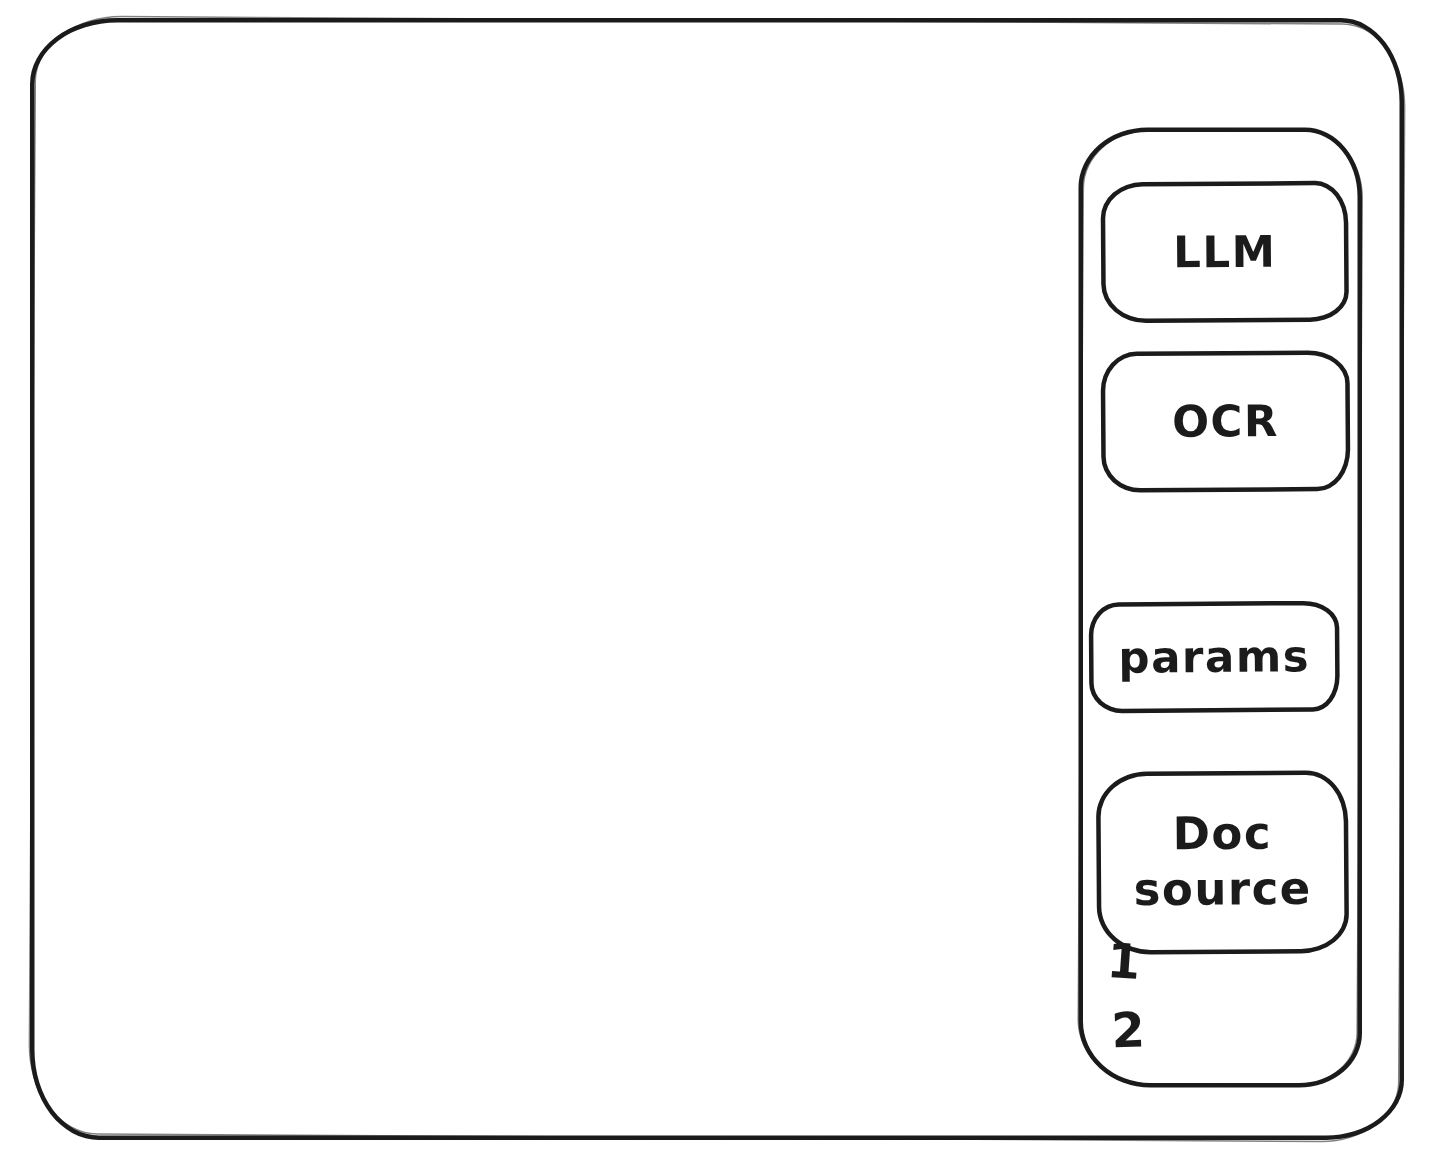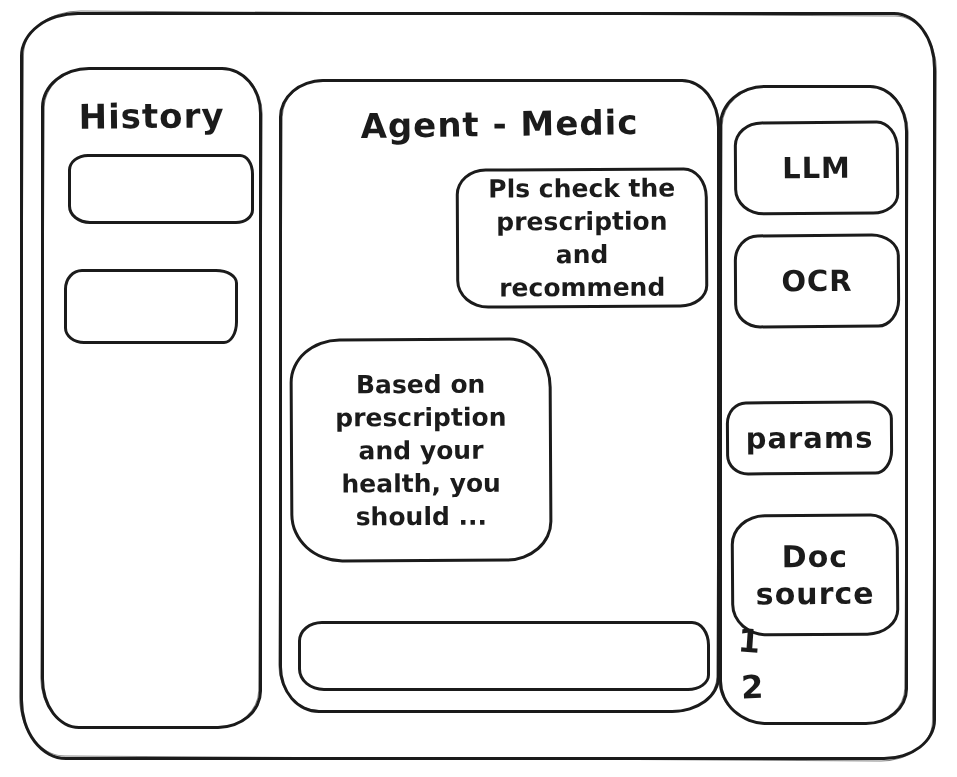--- a/index.html
+++ b/index.html
@@ -145,32 +145,21 @@
     cursor:pointer;
   }
   .doc-num.n1{left:16px;top:534px;transform:rotate(4deg);}
   .doc-num.n2{left:19px;top:580px;transform:rotate(-2deg);}
 </style>
 </head>
 <body>
 
 <div class="sk frame">
 
-  <aside class="sk sidebar-left">
-    <div class="panel-title">History</div>
-    <div class="history-item one"></div>
-    <div class="history-item two"></div>
-  </aside>
 
-  <main class="sk chat-panel">
-    <div class="panel-title">Agent - Medic</div>
-    <div class="bubble user">Pls check the prescription and recommend</div>
-    <div class="bubble agent">Based on prescription and your health, you should ...</div>
-    <input class="chat-input" type="text" placeholder="" style="">
-  </main>
 
   <aside class="sk sidebar-right">
     <button class="tool-btn llm">LLM</button>
     <button class="tool-btn ocr">OCR</button>
     <button class="tool-btn params">params</button>
     <button class="tool-btn docsource">Doc source</button>
     <div class="doc-num n1">1</div>
     <div class="doc-num n2">2</div>
   </aside>
 

